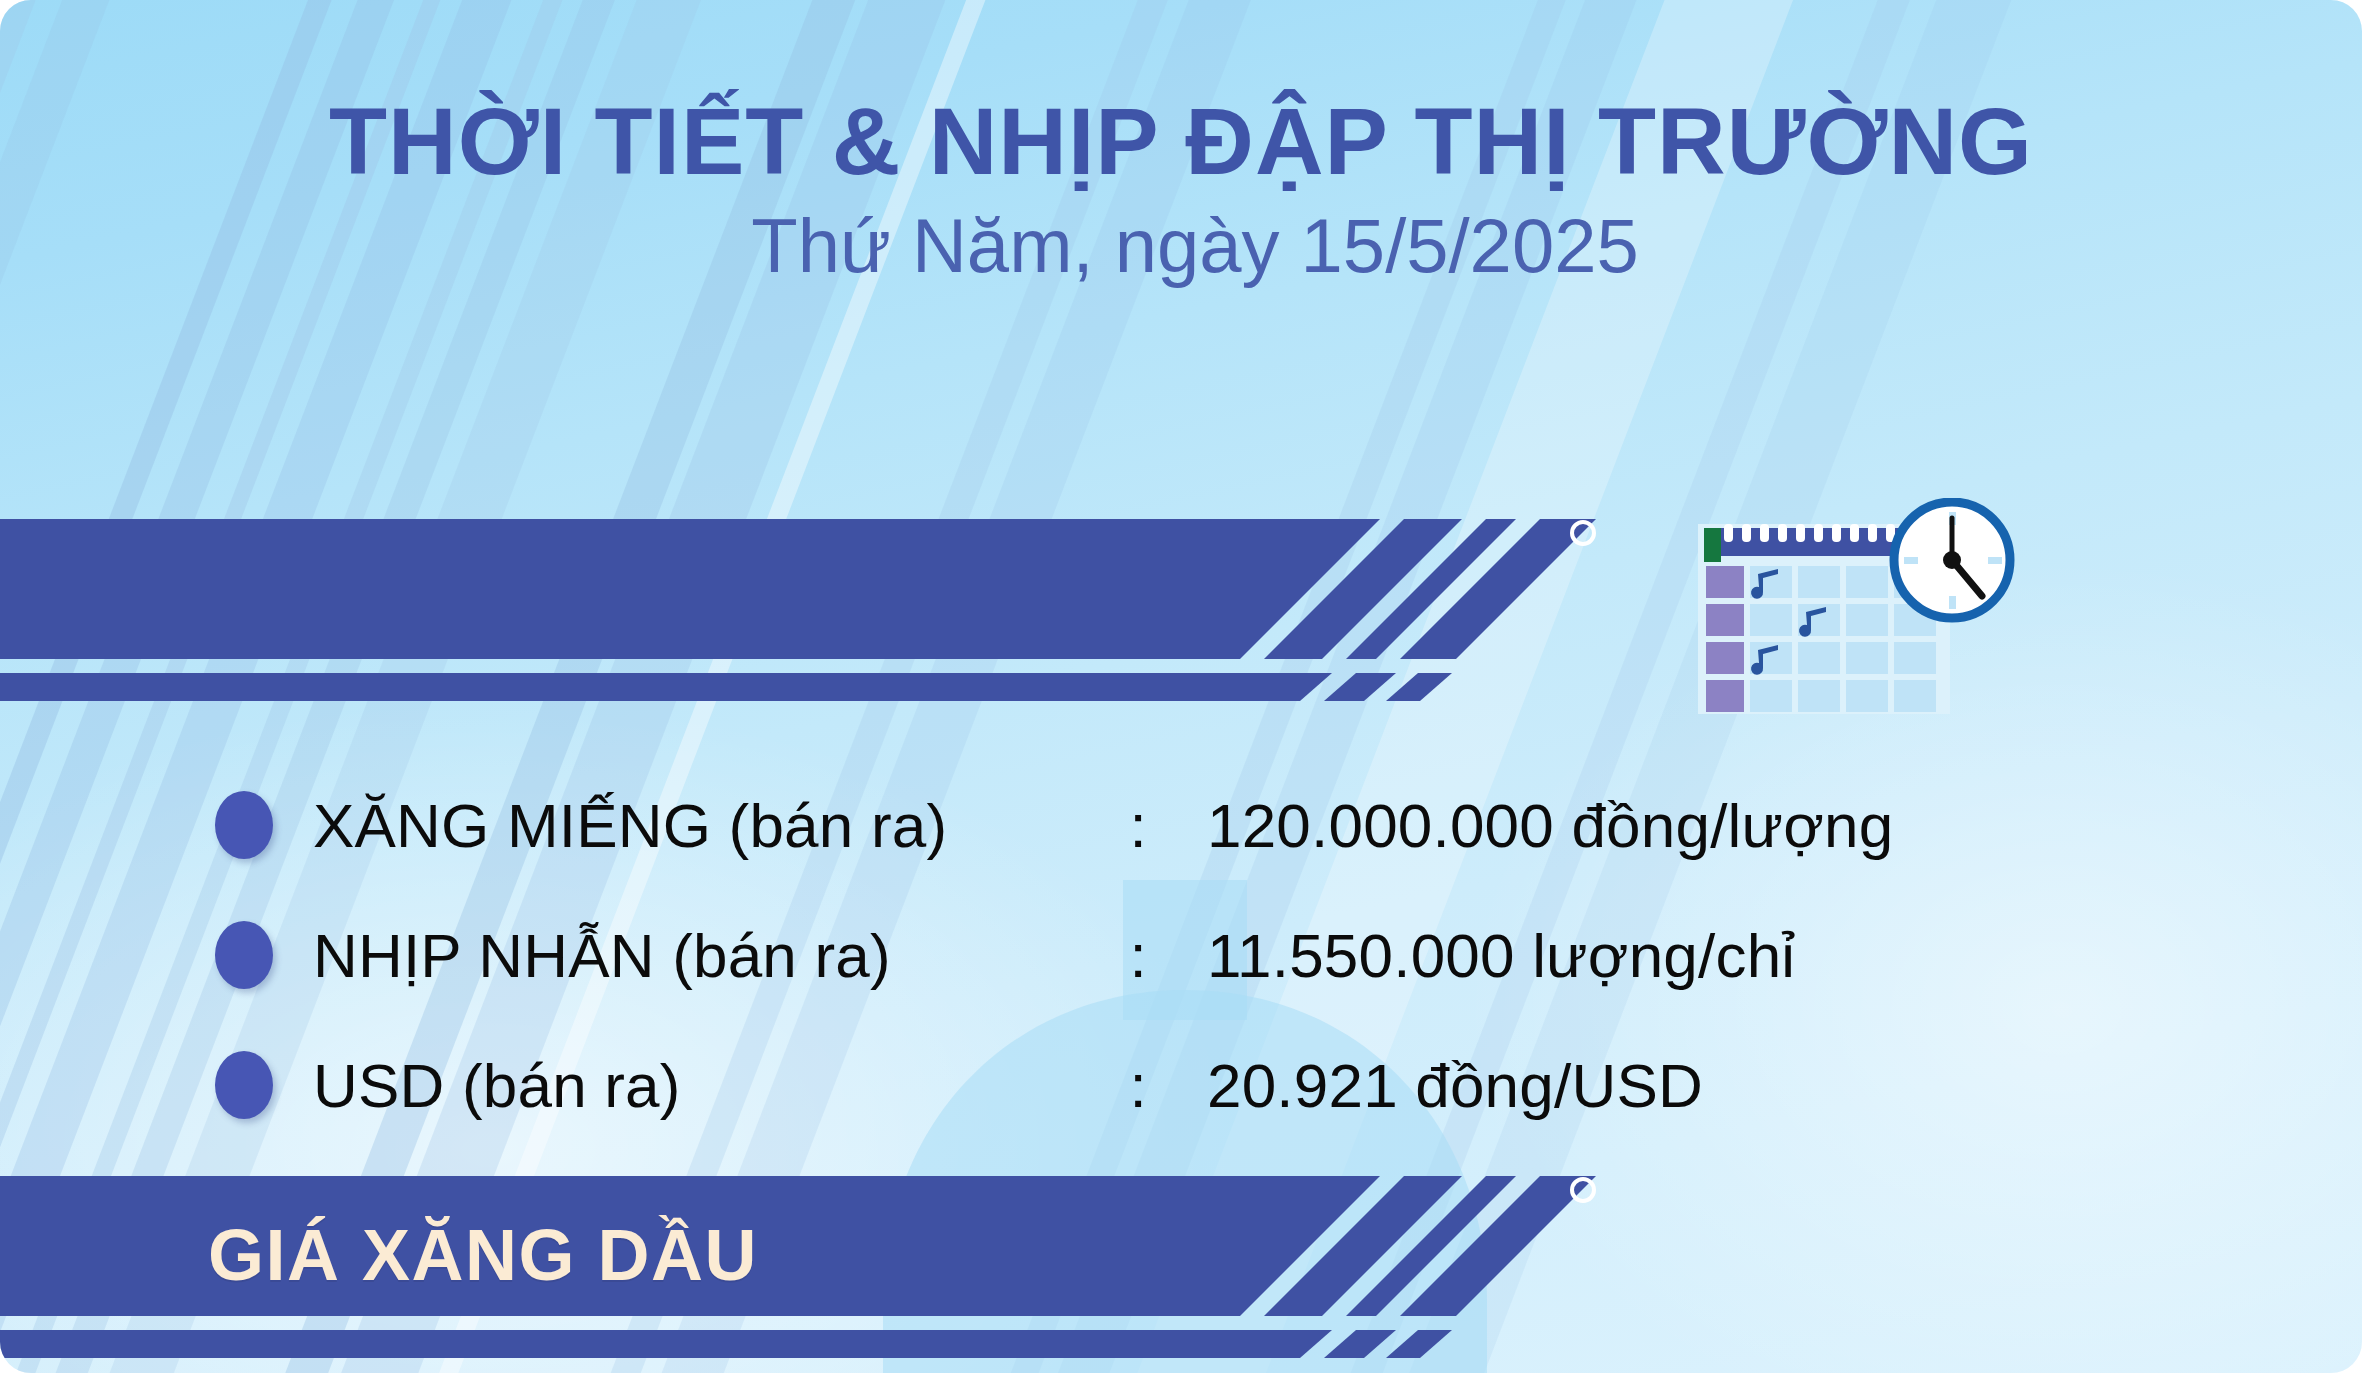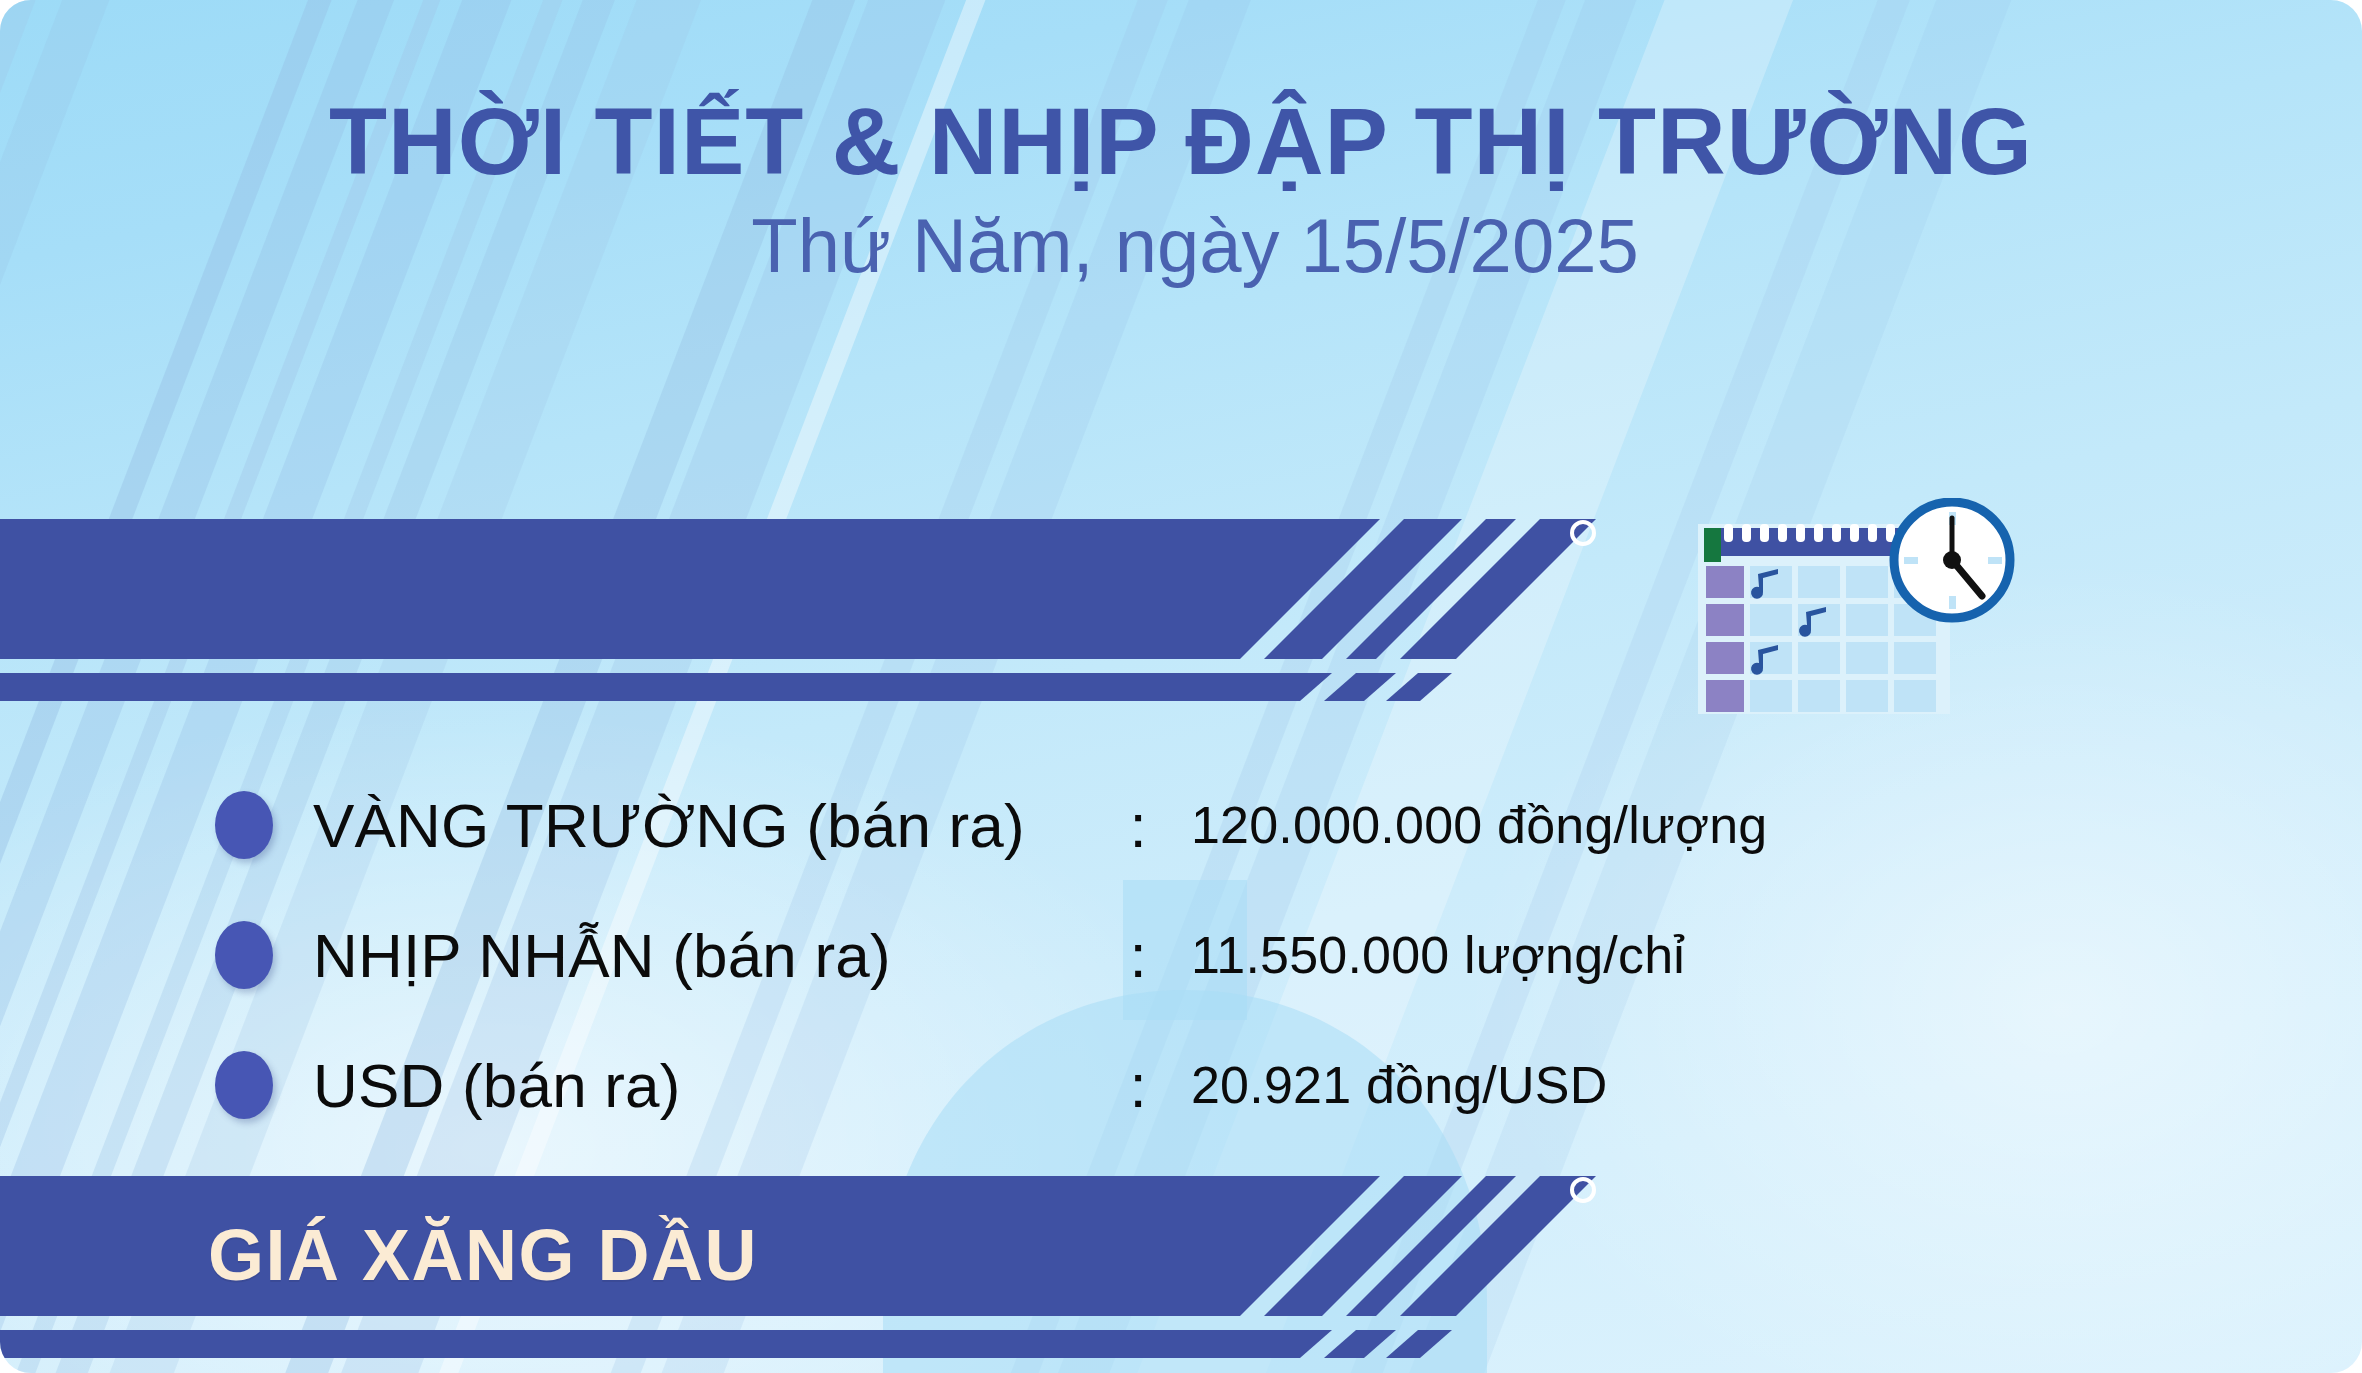--- a/index.html
+++ b/index.html
@@ -135,22 +135,22 @@
     white-space:nowrap;
     letter-spacing:.2px;
   }
   .colon {
     width:50px;
     font-size:62px;
     color:#0b0b0b;
     text-align:center;
   }
   .row-value {
-    margin-left:28px;
-    font-size:52px;
+    margin-left:44px;
+    font-size:62px;
     color:#0b0b0b;
     white-space:nowrap;
     letter-spacing:.2px;
   }
 
   
   .cal-clock {
     position:absolute;
     left:1686px;
     top:498px;
@@ -290,21 +290,21 @@
 
       <line x1="266" y1="62" x2="296" y2="98" stroke="#111111" stroke-width="7" stroke-linecap="round"></line>
       <circle cx="266" cy="62" r="9" fill="#111111"></circle>
     </g>
   </svg>
 
   <div class="price-list">
 
     <div class="price-row">
       <div class="bullet"></div>
-      <div class="row-label">VÀNG TRƯỜNG (bán ra)</div>
+      <div class="row-label">XĂNG MIẾNG (bán ra)</div>
       <div class="colon">:</div>
       <div class="row-value">120.000.000 đồng/lượng</div>
     </div>
 
     <div class="price-row">
       <div class="bullet"></div>
       <div class="row-label">NHỊP NHẪN (bán ra)</div>
       <div class="colon">:</div>
       <div class="row-value">11.550.000 lượng/chỉ</div>
     </div>

